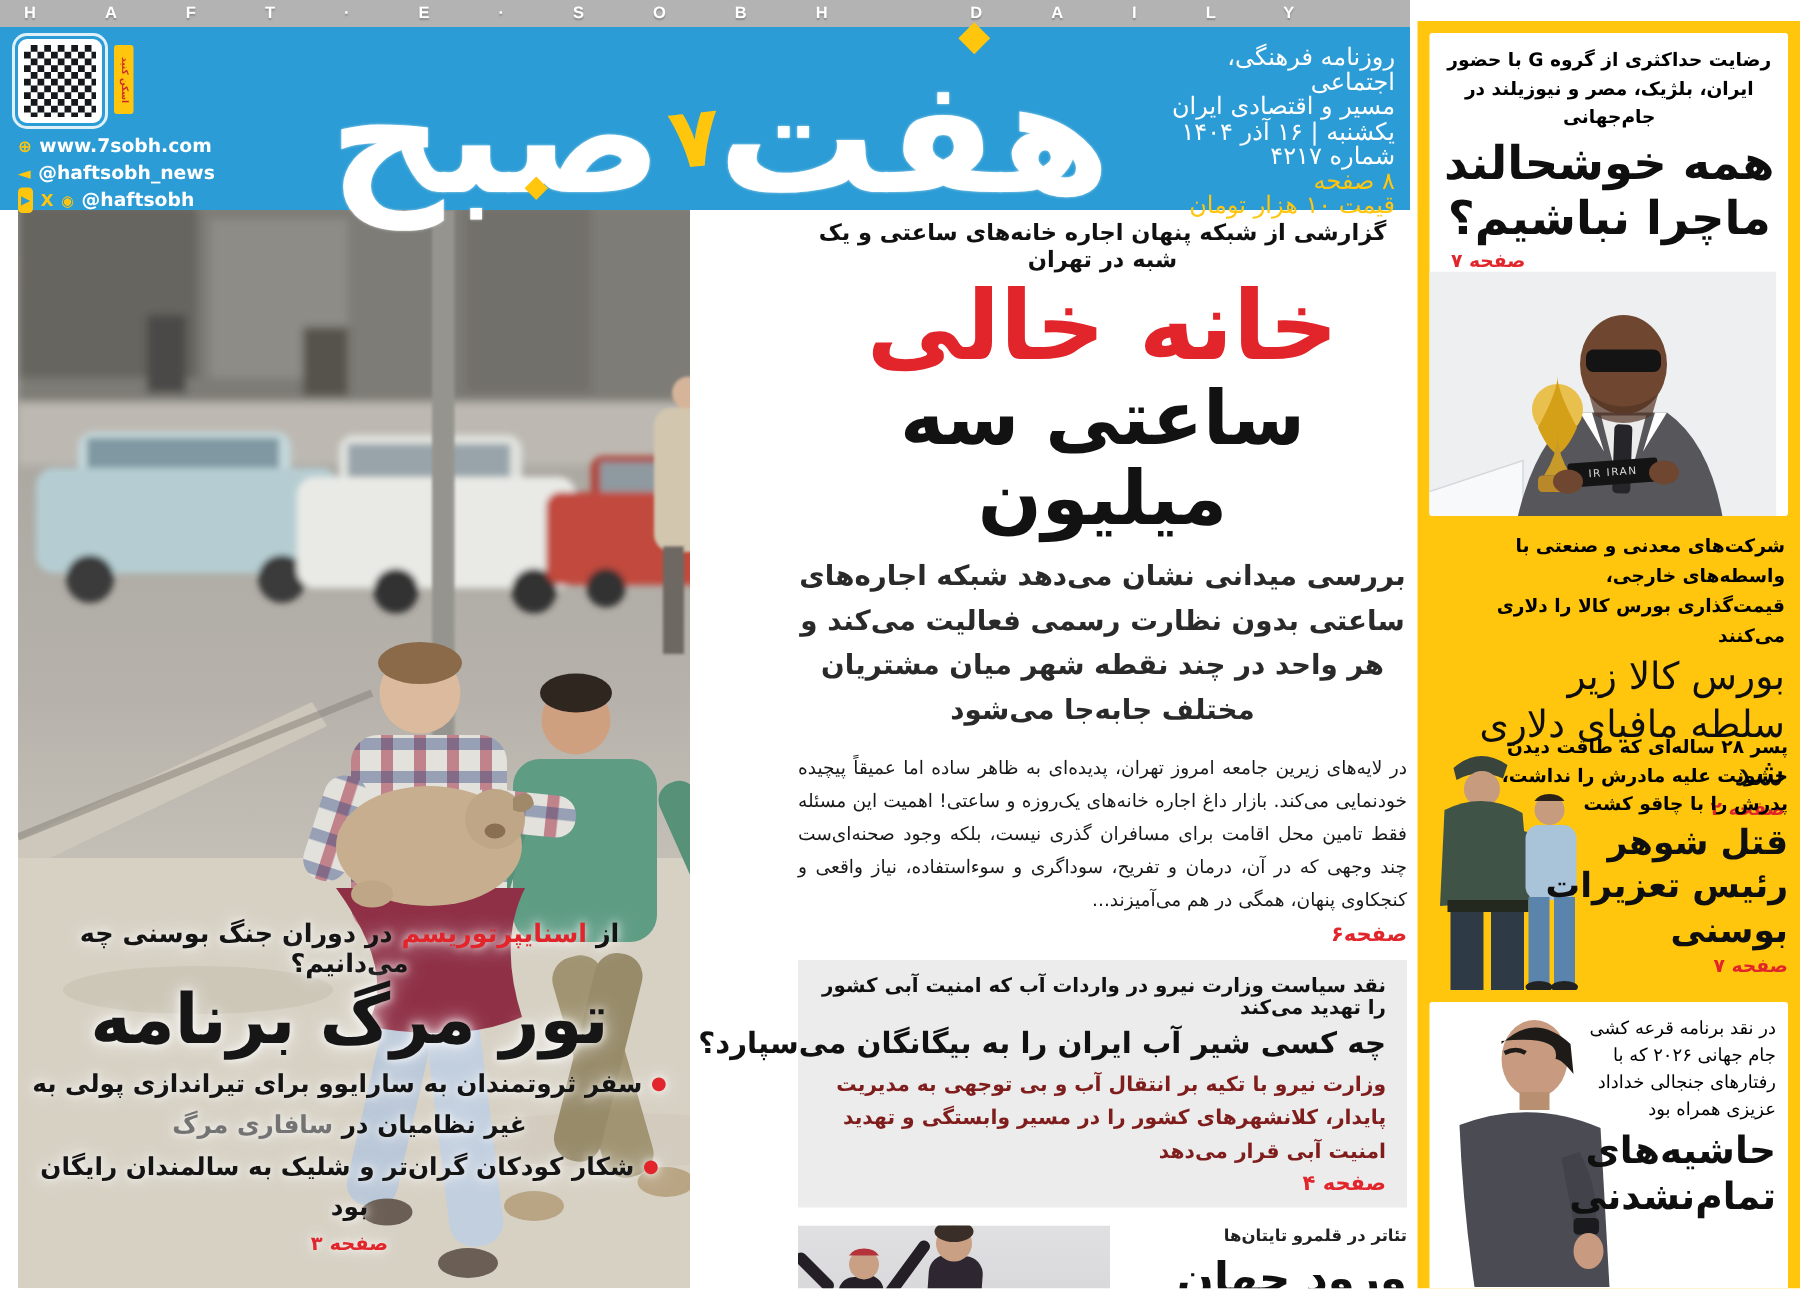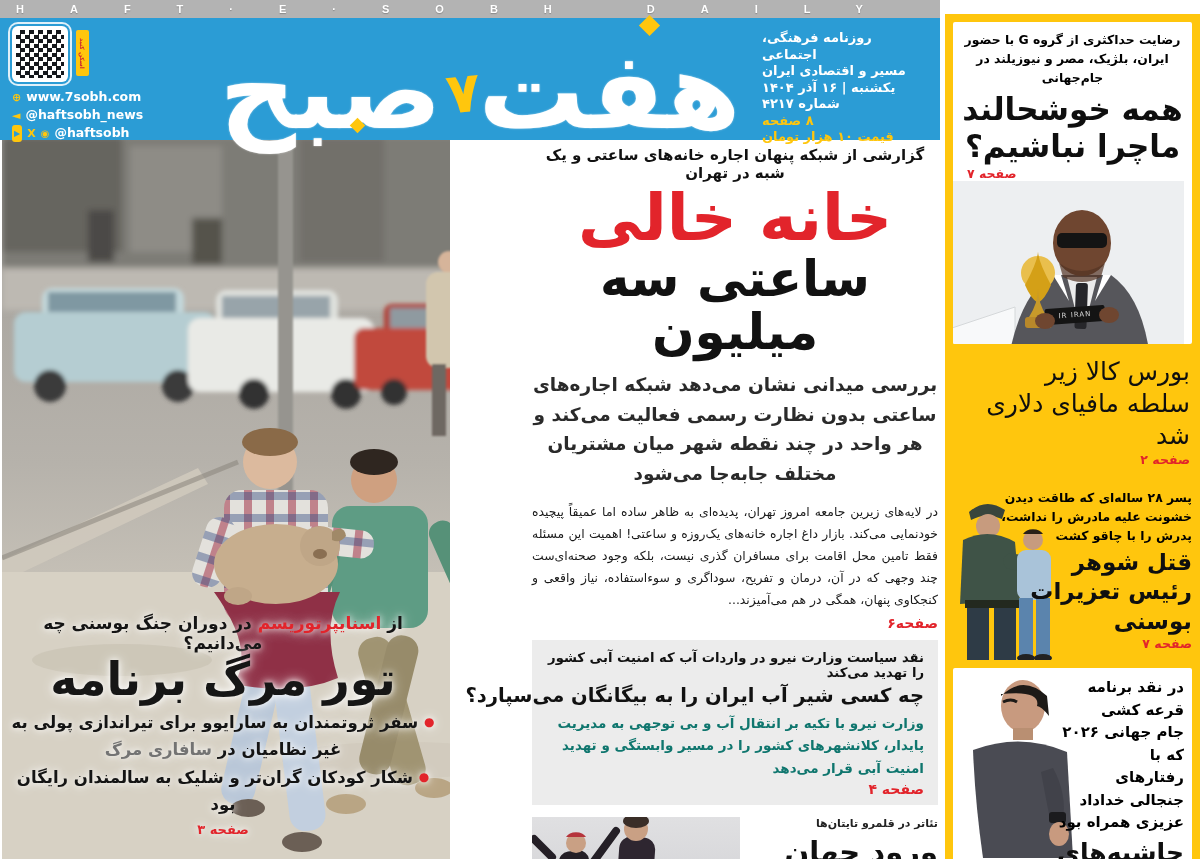--- a/index.html
+++ b/index.html
@@ -28,25 +28,25 @@
   .sic.ig{font-size:10px;}
   
   .logo{position:absolute;left:190px;top:-10px;width:580px;height:170px;z-index:6;text-align:center;}
   .logo .word{font-size:106px;font-weight:bold;color:#fff;line-height:168px;letter-spacing:2px;
               text-shadow:0 0 2px rgba(255,255,255,.6);}
   .logo .seven{position:absolute;left:256px;top:52px;color:#ffc60d;font-size:56px;font-weight:bold;transform:rotate(-6deg);}
   .dia{position:absolute;background:#ffc60d;transform:rotate(45deg);}
   .dia1{left:452px;top:10px;width:15px;height:15px;}
   .dia2{left:162px;top:112px;width:11px;height:11px;}
   
-  .pubinfo{position:absolute;left:762px;top:12px;width:168px;direction:rtl;text-align:left;
-           color:#fff;font-size:13px;font-weight:bold;line-height:16.5px;}
+  .pubinfo{position:absolute;left:762px;top:12px;width:168px;direction:rtl;text-align:right;
+           color:#fff;font-size:16px;font-weight:normal;line-height:16.5px;}
   .pubinfo .y{color:#ffc60d;}
   
-  .photo{position:absolute;left:2px;top:140px;width:448px;height:719px;overflow:hidden;}
+  .photo{position:absolute;left:12px;top:140px;width:448px;height:719px;overflow:hidden;}
   .photo svg{display:block;}
   .sarj{position:absolute;left:0;right:6px;bottom:22px;direction:rtl;text-align:center;color:#141414;
         text-shadow:0 0 6px rgba(255,255,255,.95),0 0 14px rgba(255,255,255,.8);}
   .sarj .kick{font-size:17px;font-weight:bold;}
   .sarj .kick .rd{color:#e2242b;}
   .sarj h1{margin:2px 0 6px;font-size:46px;font-weight:bold;line-height:1.05;color:#161616;}
   .sarj .bl{font-size:16.5px;font-weight:bold;line-height:1.65;}
   .sarj .dot{color:#e2242b;font-size:12px;vertical-align:2px;}
   .sarj .rd{color:#737373;}
   .sarj .pg{color:#e2242b;font-size:13px;font-weight:bold;margin-top:4px;}
@@ -54,21 +54,21 @@
   .center{position:absolute;left:532px;top:146px;width:406px;direction:rtl;text-align:center;color:#111;}
   .lead-kick{font-size:15px;font-weight:bold;}
   .lead-h1{color:#e2242b;font-size:64px;font-weight:bold;line-height:1.02;margin-top:4px;}
   .lead-h2{color:#121212;font-size:50px;font-weight:bold;line-height:1.05;margin-top:2px;}
   .lead-deck{font-size:18.5px;font-weight:bold;color:#2a2a2a;line-height:1.6;margin-top:12px;}
   .lead-body{font-size:12.4px;color:#191919;line-height:1.78;text-align:justify;margin-top:12px;}
   .pagelbl{color:#e2242b;font-weight:bold;font-size:14px;text-align:right;margin-top:4px;}
   .graybox{background:#ececec;margin-top:9px;padding:10px 14px 8px;text-align:right;}
   .graybox .k{font-size:13.2px;font-weight:bold;}
   .graybox .h{font-size:19.5px;font-weight:bold;white-space:nowrap;margin-top:4px;}
-  .graybox .d{font-size:13.5px;font-weight:bold;color:#0f766e;line-height:1.65;margin-top:5px;}
+  .graybox .d{font-size:13.5px;font-weight:bold;color:#7f1d1d;line-height:1.65;margin-top:5px;}
   .graybox .pagelbl{margin-top:2px;}
   .theater{display:flex;flex-direction:row;gap:10px;margin-top:12px;direction:ltr;}
   .theater .txt{flex:1;direction:rtl;text-align:right;}
   .theater .k{font-size:11px;font-weight:bold;color:#222;}
   .theater .h{font-size:29px;font-weight:bold;line-height:1.3;margin-top:4px;color:#101010;}
   
   .rightcol{position:absolute;left:945px;top:14px;width:255px;height:859px;background:#ffc60d;
             box-sizing:border-box;padding:8px;direction:rtl;}
   .card{background:#fff;border-radius:2px;box-sizing:border-box;overflow:hidden;}
   .card1{height:322px;padding:8px 8px 0;text-align:center;}
@@ -79,21 +79,21 @@
   .sec2 .k{font-size:12.4px;font-weight:bold;line-height:1.6;}
   .sec2 .h{font-size:25px;font-weight:normal;line-height:1.28;margin-top:2px;color:#0f0f0f;}
   .sec3{height:172px;margin-top:8px;position:relative;text-align:right;}
   .sec3 .k{font-size:12.4px;font-weight:bold;line-height:1.55;}
   .sec3 .h{font-size:23px;font-weight:bold;line-height:1.28;margin-top:2px;color:#0f0f0f;white-space:nowrap;}
   .sec3 .txt{position:relative;z-index:2;}
   .sec3 svg{position:absolute;left:0;bottom:0;z-index:1;}
   .pg{color:#e2242b;font-size:12.5px;font-weight:bold;}
   .card2{height:198px;margin-top:8px;position:relative;padding:8px;text-align:right;}
   .card2 .txt{position:relative;z-index:2;width:128px;margin-right:0;float:right;}
-  .card2 .k{font-size:15px;font-weight:bold;line-height:1.5;}
+  .card2 .k{font-size:12px;font-weight:normal;line-height:1.5;}
   .card2 .h{font-size:25px;font-weight:bold;line-height:1.22;margin-top:4px;color:#0f0f0f;white-space:nowrap;}
   .card2 svg{position:absolute;left:4px;top:4px;z-index:1;}
 </style>
 </head>
 <body>
 
 <div class="page">
 
   <div class="topbar">HAFT·E·SOBH DAILY</div>
 
@@ -322,20 +322,24 @@
           <rect x="76" y="136" width="27" height="11" rx="3" fill="#b8882a"></rect>
         </g>
         <rect x="96" y="126" width="60" height="16" rx="2" fill="#141414" transform="rotate(-4 126 134)"></rect>
         <text x="126" y="136" font-size="7" fill="#d8d8d8" text-anchor="middle" letter-spacing="1" transform="rotate(-4 126 134)">IR IRAN</text>
         <ellipse cx="96" cy="140" rx="10" ry="8" fill="#6f4630"></ellipse>
         <ellipse cx="160" cy="134" rx="10" ry="8" fill="#6f4630"></ellipse>
       </svg>
     </div>
 
     <div class="sec2">
+      <div class="k">
+        <div>شرکت‌های معدنی و صنعتی با واسطه‌های خارجی،</div>
+        <div>قیمت‌گذاری بورس کالا را دلاری می‌کنند</div>
+      </div>
       <div class="h"><span>بورس کالا زیر</span><br><span>سلطه مافیای دلاری شد</span></div>
       <div class="pg">صفحه ۲</div>
     </div>
 
     <div class="sec3">
       <svg width="108" height="170" viewBox="0 0 108 170">
         <g>
           <path d="M16,22 q17,-15 36,-2 l-3,9 q-16,-7 -31,1 z" fill="#39453c"></path>
           <circle cx="35" cy="36" r="12" fill="#c79b7e"></circle>
           <path d="M10,50 q26,-13 52,2 l5,58 -60,4 z" fill="#3f5347"></path>

